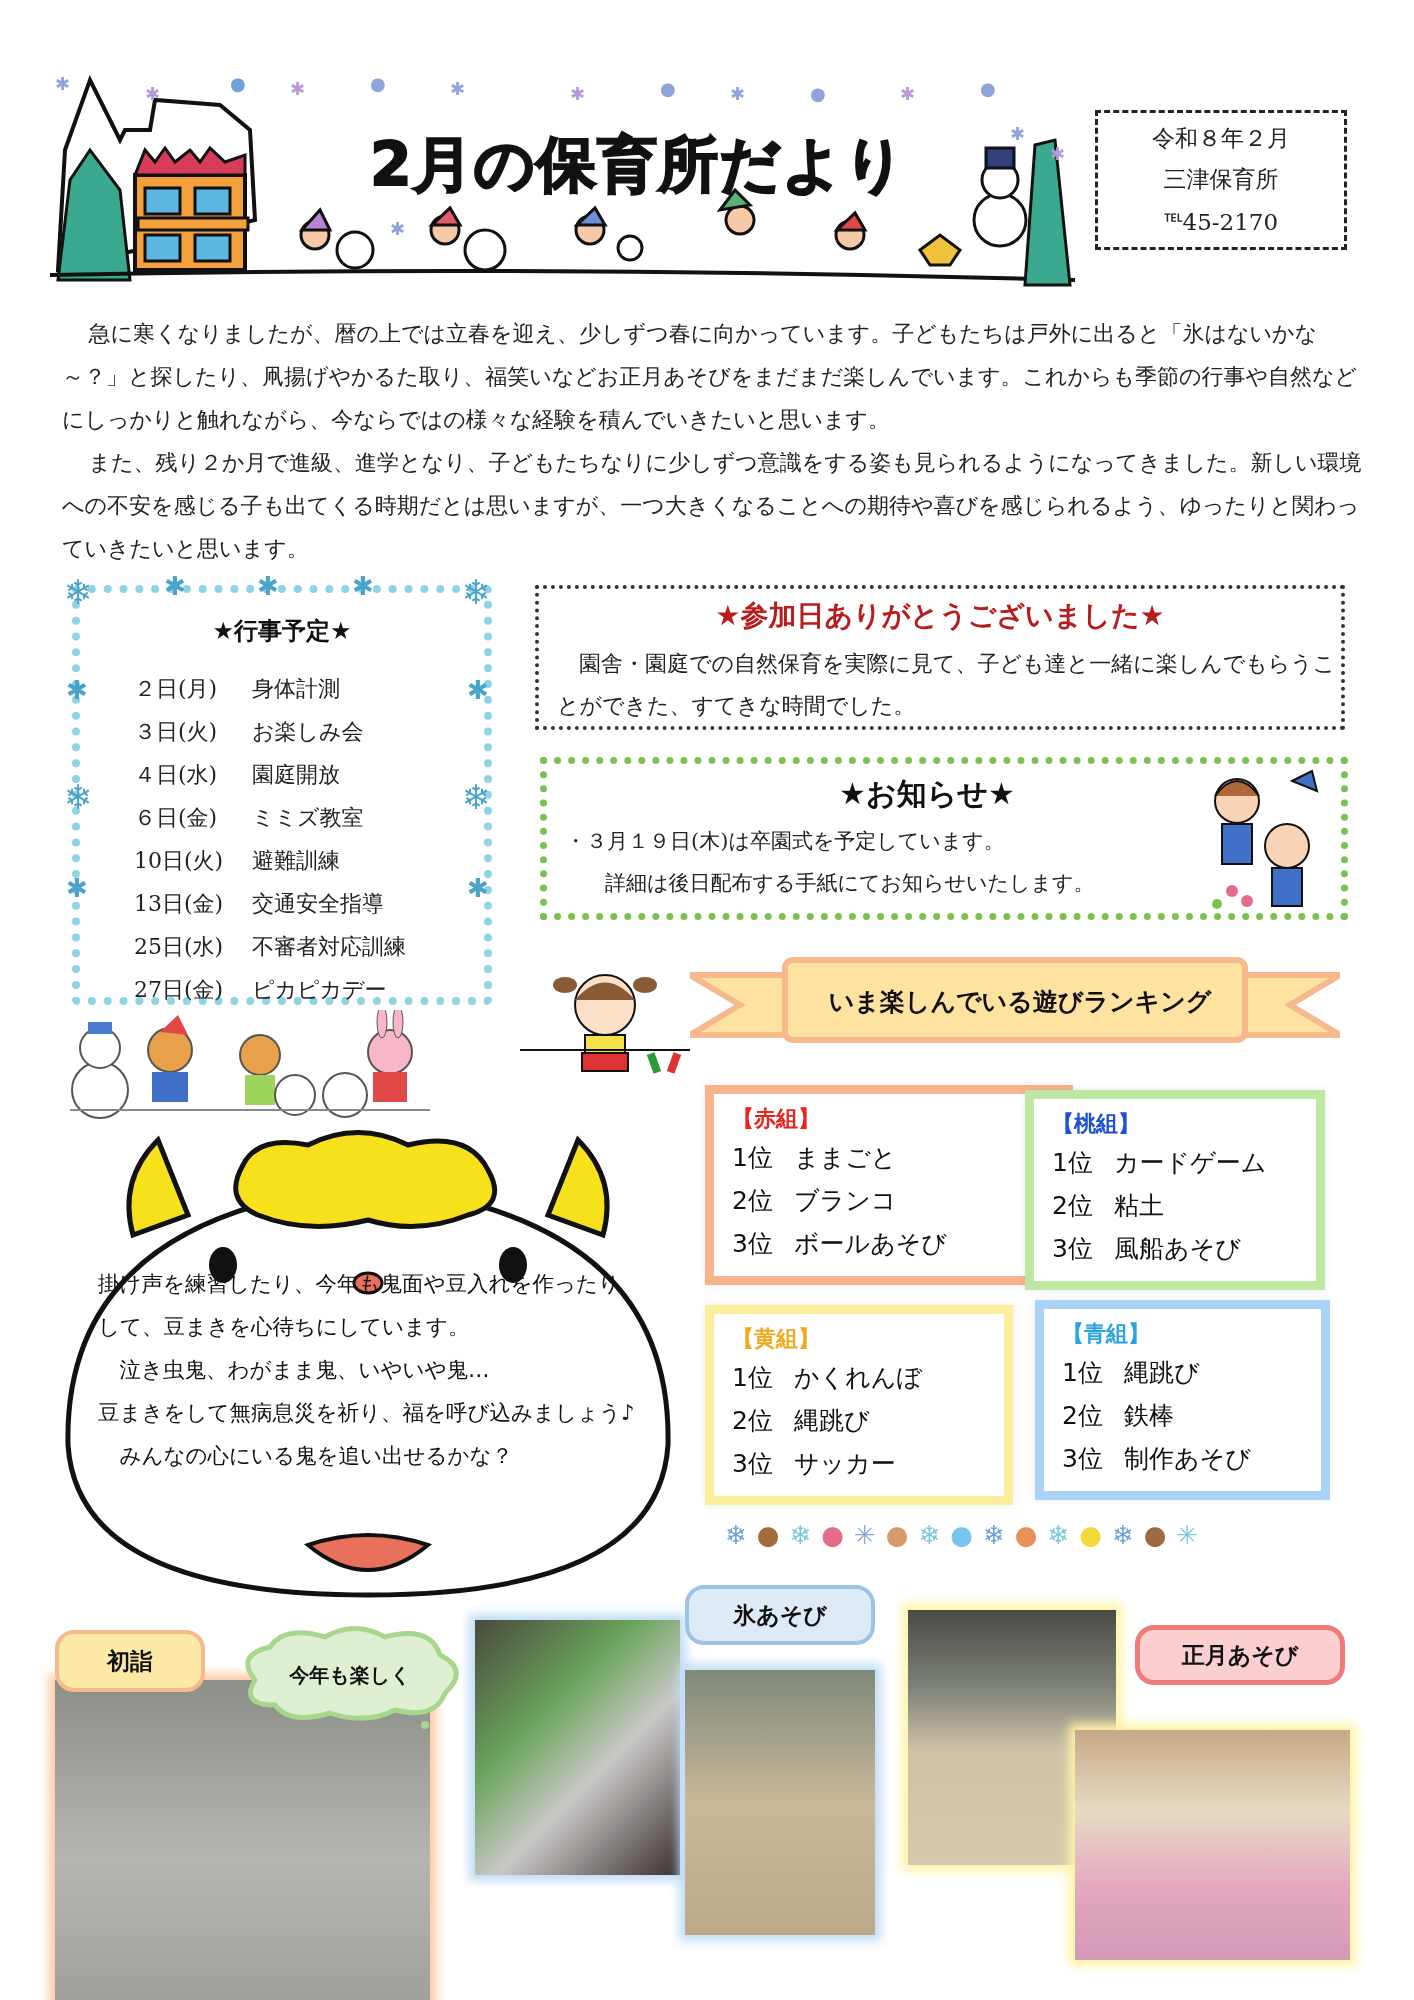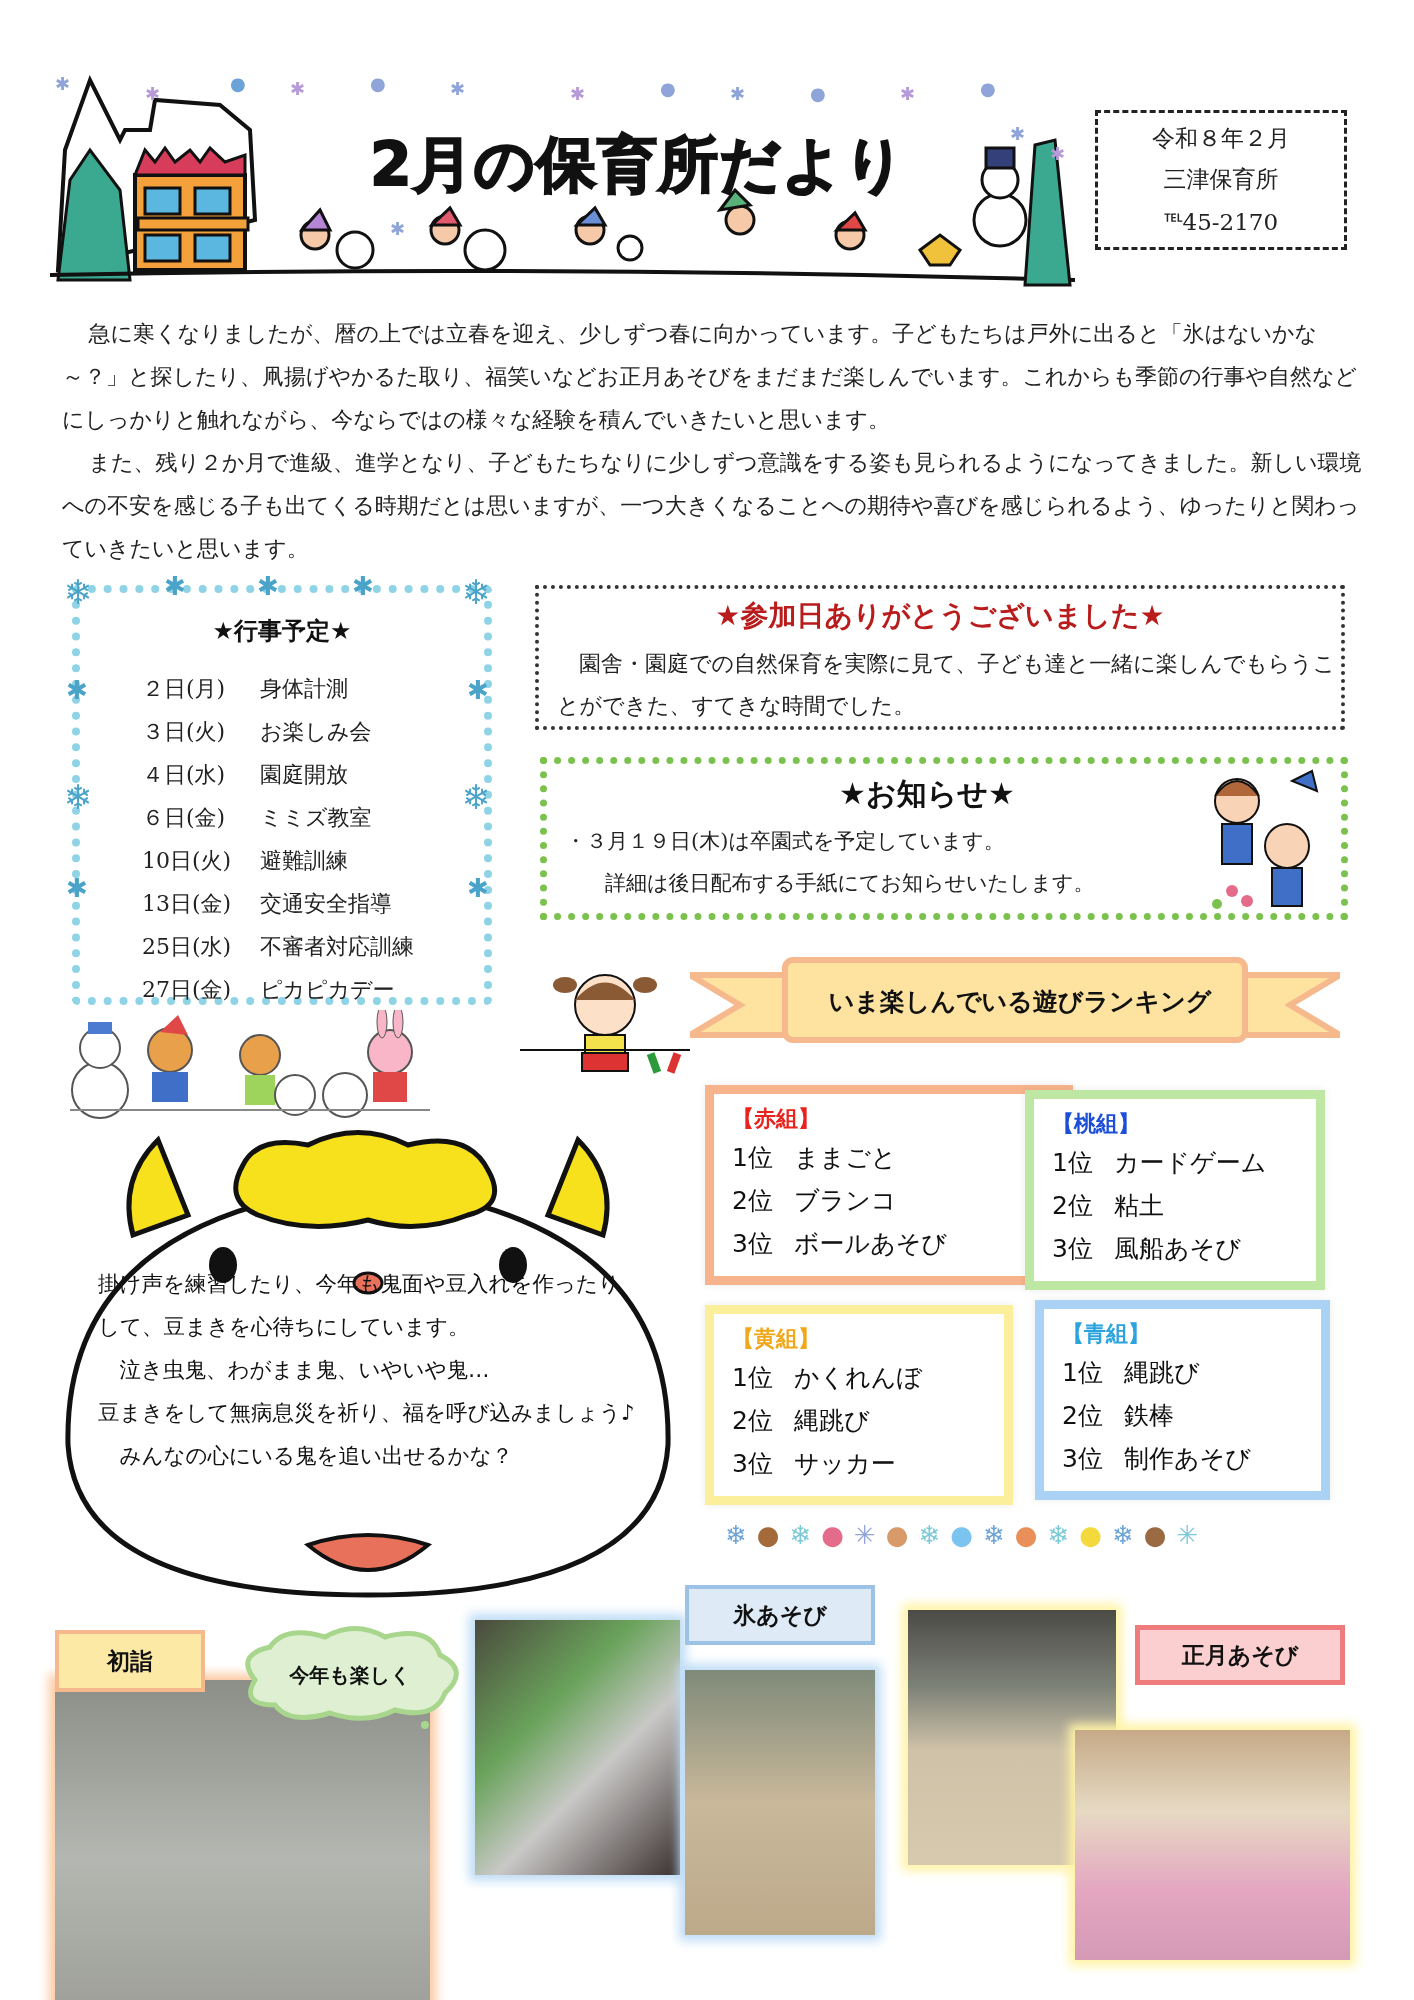--- a/index.html
+++ b/index.html
@@ -18,21 +18,21 @@
 
   
   #intro { left: 62px; top: 312px; width: 1300px; font-size: 22px; line-height: 43px; color:#222; }
   #intro p { text-indent: 1.2em; }
 
   
   #schedule { left: 72px; top: 585px; width: 420px; height: 420px; }
   #schedule-border { left: 0; top: 0; width: 420px; height: 420px; border: 8px dotted #8fd3e6; border-radius: 6px; }
   .flake { color: #4aa3c8; font-size: 34px; position:absolute; line-height:1; }
   #schedule-title { left: 0; width: 420px; top: 30px; text-align:center; font-size: 24px; font-weight:900; }
-  #schedule-list { left: 62px; top: 82px; font-size: 22px; line-height: 43px; color:#222;margin-left:8px; }
+  #schedule-list { left: 62px; top: 82px; font-size: 22px; line-height: 43px; color:#222; }
   .sched-row { display:flex; }
   .sched-date { width: 118px; }
 
   
   #thanks { left: 535px; top: 585px; width: 810px; height: 145px; border: 4px dotted #333; }
   #thanks-title { left:0; width:100%; top: 8px; text-align:center; font-size: 28px; color:#b91c1c; font-weight:bold; }
   #thanks-body { left: 18px; top: 54px; width: 780px; font-size: 22px; line-height: 42px; color:#222; }
 
   
   #notice { left: 540px; top: 757px; width: 808px; height: 163px; border: 7px dotted #7bc14d; }
@@ -56,21 +56,21 @@
 
   
   #oni { left: 58px; top: 1125px; width: 620px; height: 475px; }
   #oni-text { left: 98px; top: 1262px; font-size: 21.5px; line-height: 43px; color:#111; }
 
   
   #divider { left: 725px; top: 1510px; width: 660px; height: 50px; display:flex; align-items:center; gap:10px; font-size: 26px;}
 
   
   .photo { position:absolute; overflow:hidden; }
-  .label { position:absolute; display:flex; align-items:center; justify-content:center; font-weight:900; font-size: 23px; }
+  .label { position:absolute; display:flex; align-items:center; justify-content:center; font-weight:900; font-size: 23px; border-radius: 19px; }
 </style>
 </head>
 <body>
 
 <svg id="header-art" class="abs" viewBox="0 0 1025 220">
 
   <path d="M8 200 L15 80 L40 10 L70 70 L75 60 L100 60 L105 30 L170 35 L200 60 L205 150 L8 200Z" fill="#fff" stroke="#111" stroke-width="4"></path>
 
   <path d="M8 210 L20 110 L40 80 L70 120 L80 210Z" fill="#3aa98f" stroke="#111" stroke-width="3"></path>
 

